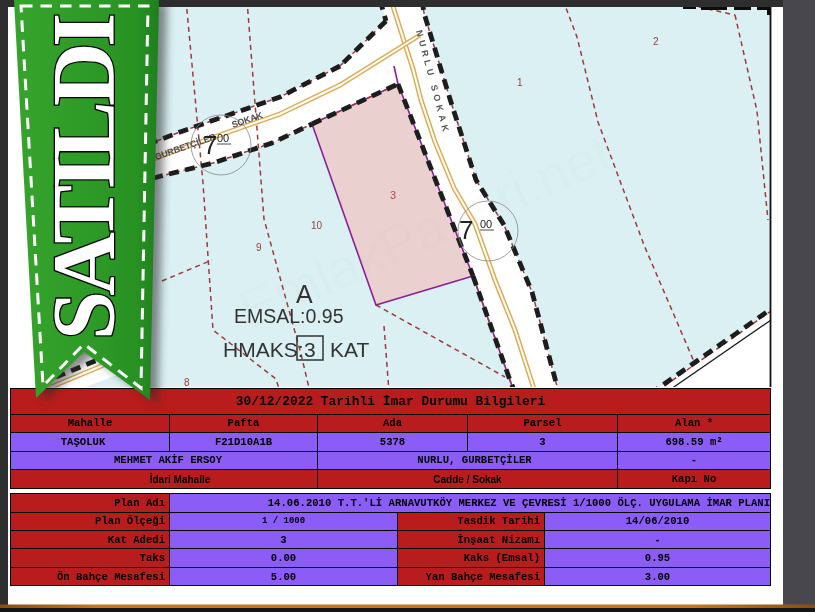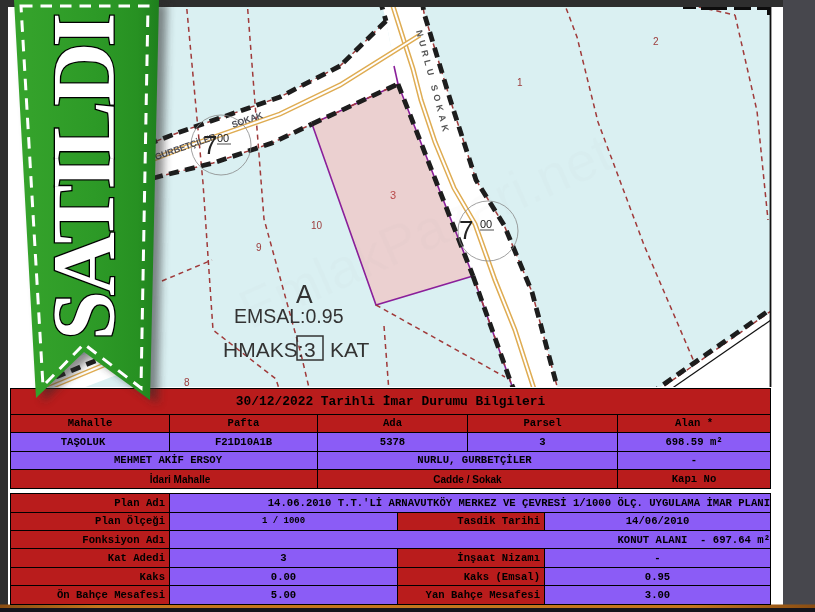--- a/index.html
+++ b/index.html
@@ -229,31 +229,27 @@
     <td class="cy rt" style="height:17.4px">Plan Adı</td>
           <td class="wh lt" colspan="3" style="font-size:10.6px">14.06.2010 T.T.'Lİ ARNAVUTKÖY MERKEZ VE ÇEVRESİ 1/1000 ÖLÇ. UYGULAMA İMAR PLANI</td>
         </tr>
   <tr>
     <td class="cy rt" style="height:17.4px">Plan Ölçeği</td>
           <td class="wh" style="font-size:9px">1 / 1000</td>
           <td class="cy rt">Tasdik Tarihi</td>
           <td class="wh">14/06/2010</td>
         </tr>
   <tr>
-    <td class="cy rt" style="height:17.4px">Fonksiyon Adı</td>
-          <td class="wh lt cap" colspan="3">KONUT ALANI&nbsp;&nbsp;- 697.64 m²</td>
-        </tr>
-  <tr>
     <td class="cy rt" style="height:17.4px">Kat Adedi</td>
           <td class="wh">3</td>
           <td class="cy rt">İnşaat Nizamı</td>
           <td class="wh">-</td>
         </tr>
   <tr>
-    <td class="cy rt" style="height:17.4px">Kaks</td>
+    <td class="cy rt" style="height:17.4px">Taks</td>
           <td class="wh">0.00</td>
           <td class="cy rt">Kaks (Emsal)</td>
           <td class="wh">0.95</td>
         </tr>
   <tr>
     <td class="cy rt" style="height:17.4px">Ön Bahçe Mesafesi</td>
           <td class="wh">5.00</td>
           <td class="cy rt">Yan Bahçe Mesafesi</td>
           <td class="wh">3.00</td>
         </tr>

